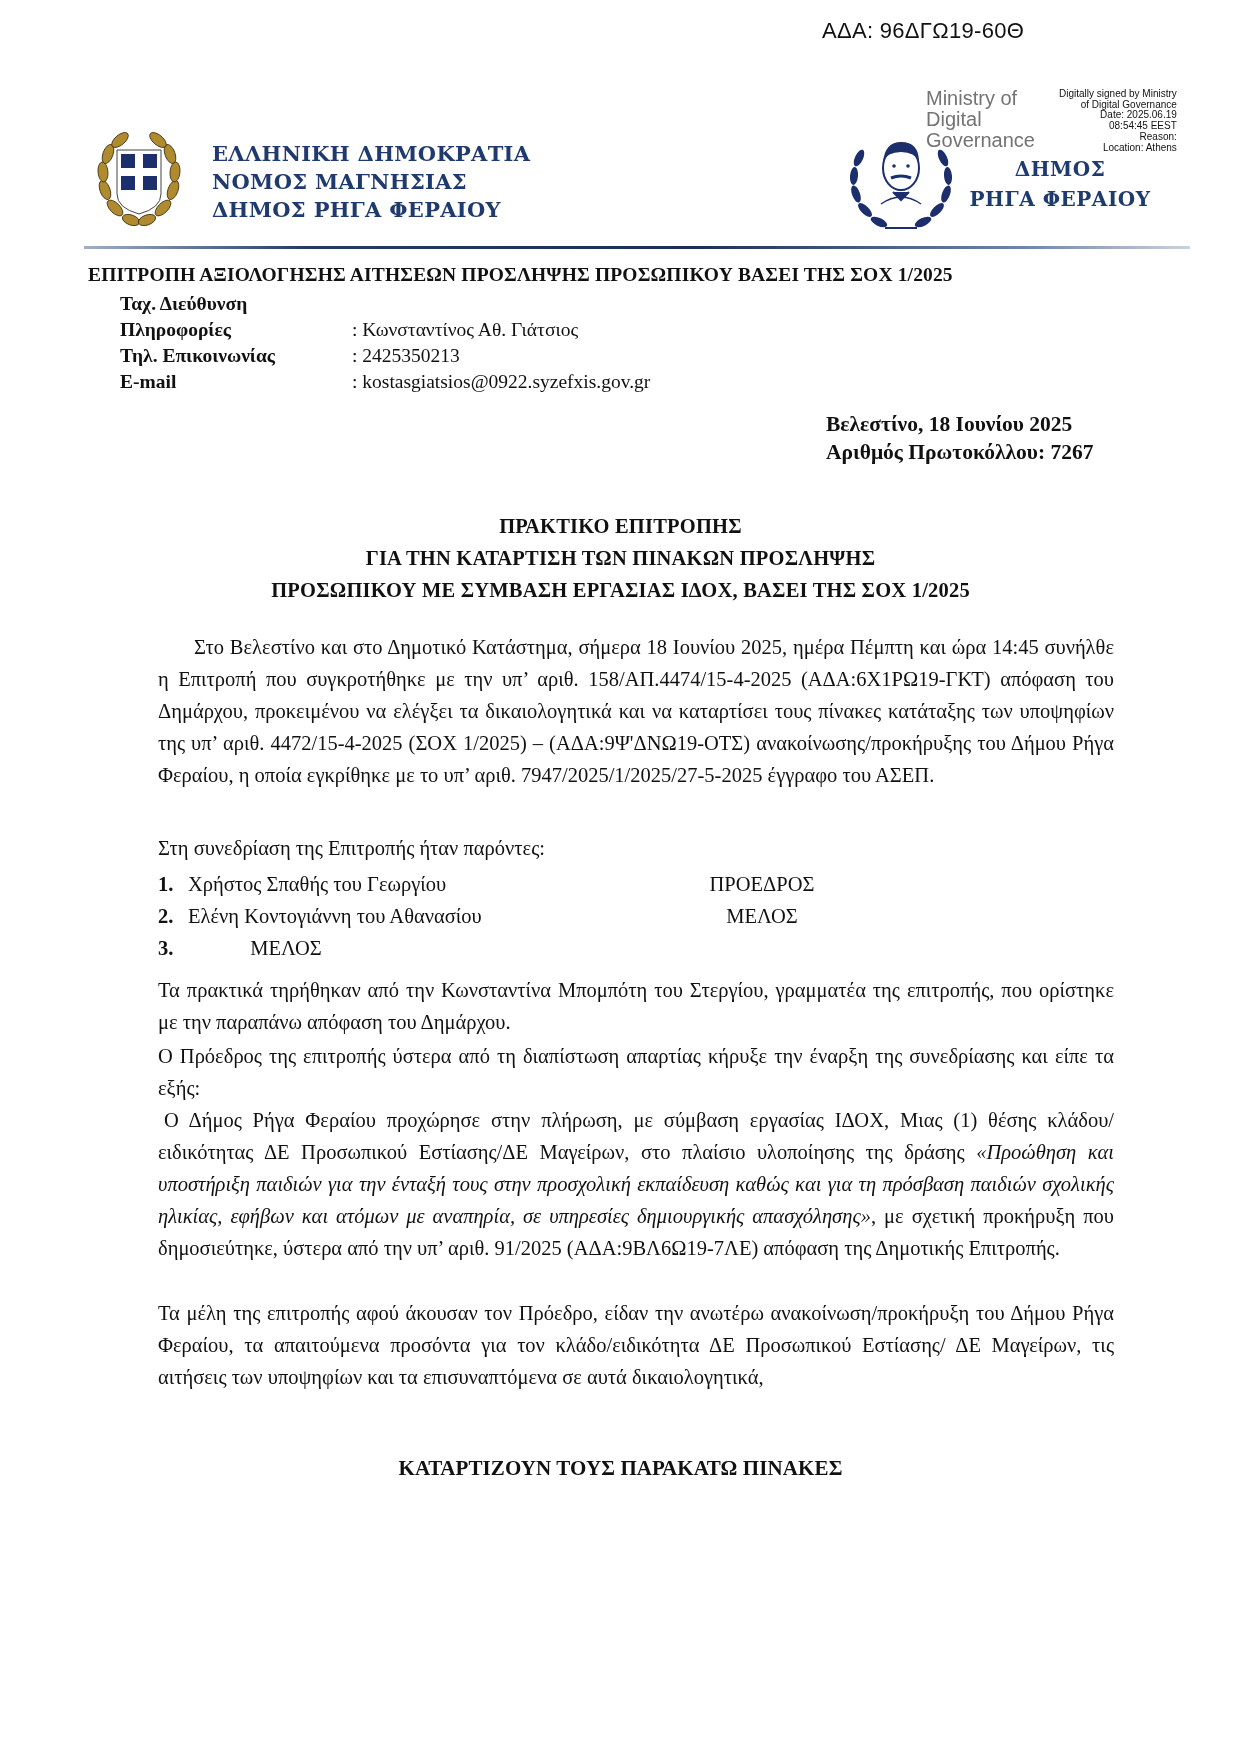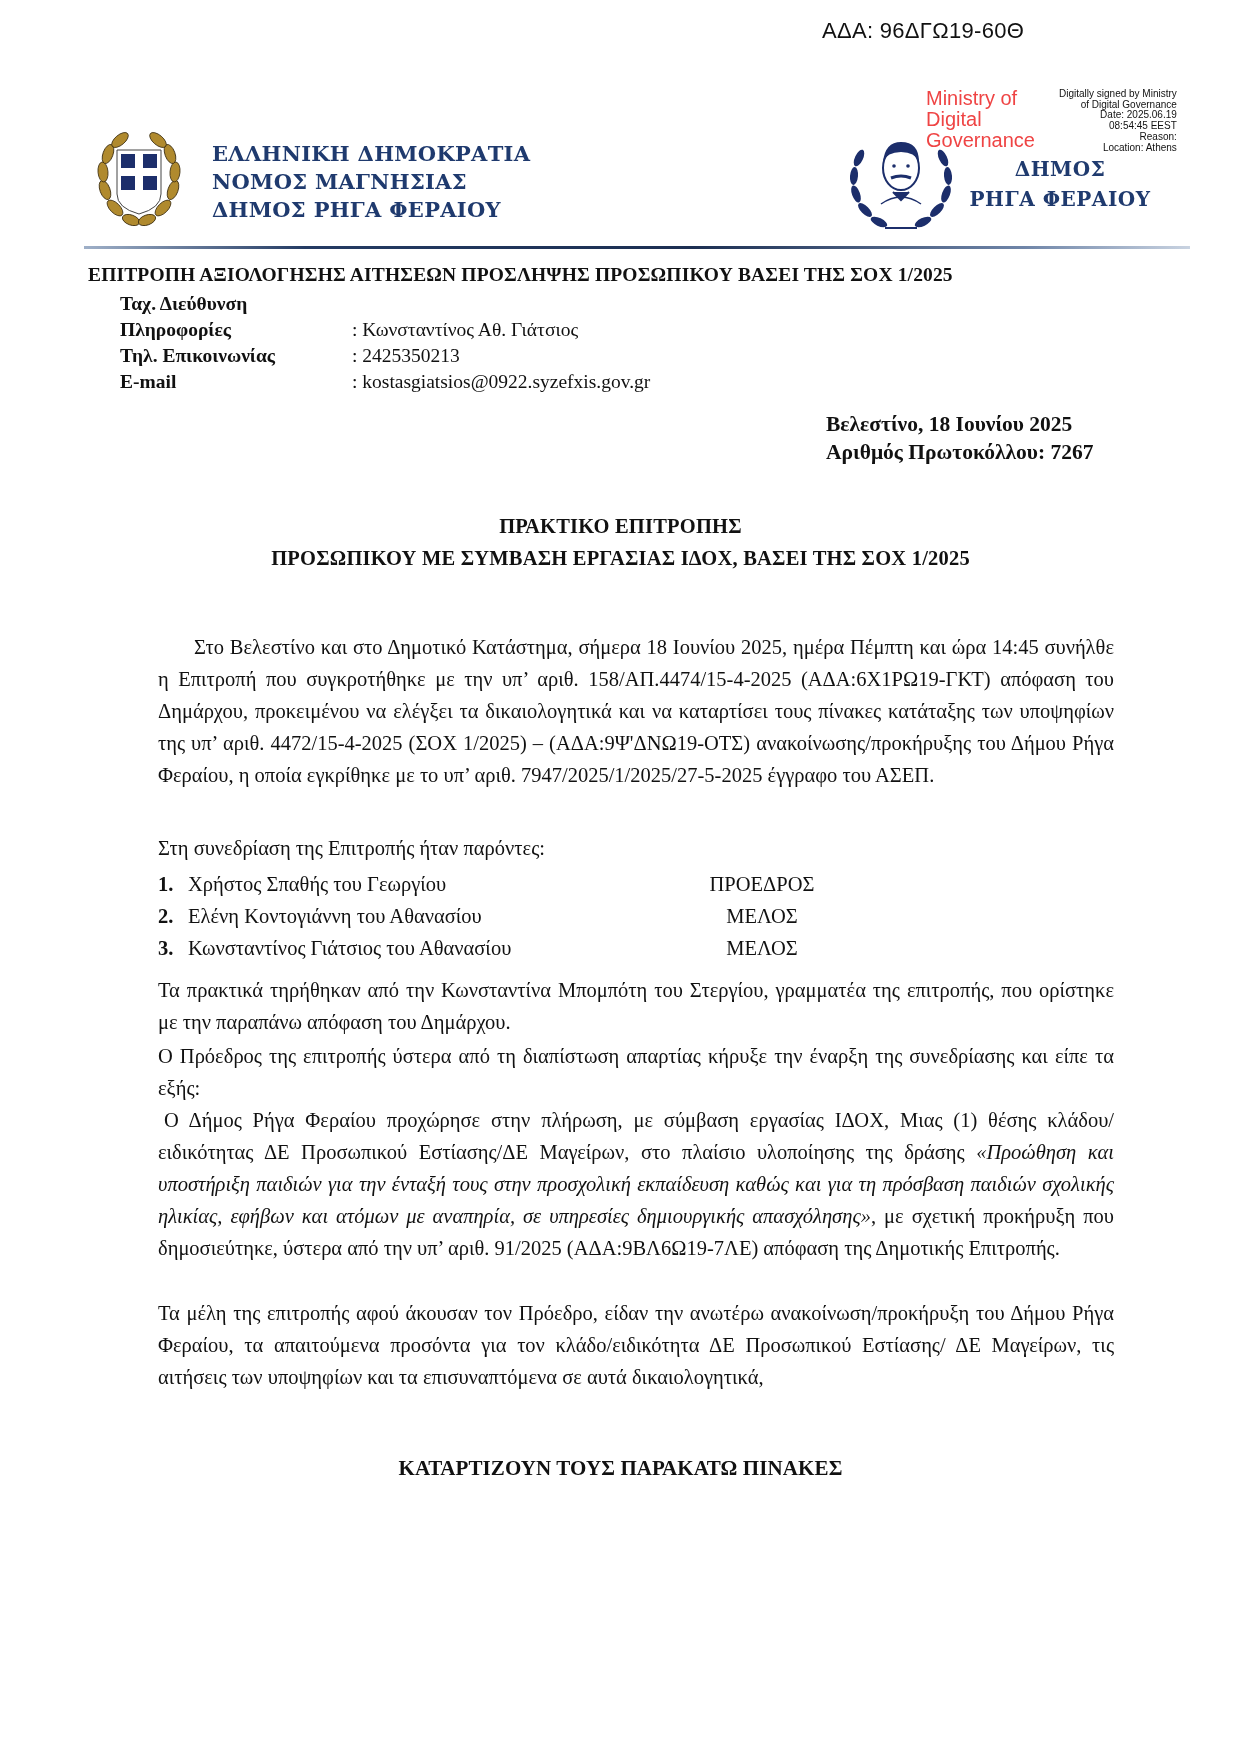--- a/index.html
+++ b/index.html
@@ -6,21 +6,21 @@
     body { width: 1241px; height: 1755px; position: relative; overflow: hidden; color: #111; font-family: "DejaVu Serif", serif; }
     .abs { position: absolute; }
     .ada { left: 822px; top: 18px; font-family: "Liberation Sans", sans-serif; font-size: 22px; color: #111; letter-spacing: 0.3px; }
 
     
     .emblem-left { left: 95px; top: 128px; width: 88px; height: 100px; }
     .hdr-left { left: 212px; top: 140px; font-family: "DejaVu Serif", serif; font-weight: bold; color: #1f3a6e; font-size: 21px; line-height: 28px; letter-spacing: 0.3px; }
 
     
     .emblem-right { left: 845px; top: 128px; width: 112px; height: 110px; }
-    .sig-ministry { left: 926px; top: 88px; font-family: "Liberation Sans", sans-serif; font-size: 20px; line-height: 21px; color: #ef4444; }
+    .sig-ministry { left: 926px; top: 88px; font-family: "Liberation Sans", sans-serif; font-size: 20px; line-height: 21px; color: #737373; }
     .sig-details { left: 1059px; top: 89px; font-family: "Liberation Sans", sans-serif; font-size: 10px; line-height: 10.7px; color: #111; text-align: right; }
     .hdr-right { left: 960px; top: 154px; width: 200px; text-align: center; font-family: "DejaVu Serif", serif; font-weight: bold; color: #1f3a6e; font-size: 20px; line-height: 30px; letter-spacing: 0.5px; }
 
     .divider { left: 84px; top: 246px; width: 1106px; height: 3px;
       background: linear-gradient(to right, #9fb0c8 0%, #243b63 20%, #1c2f52 55%, #6f85a8 85%, #c9d3e1 100%); }
 
     
     .committee-title { left: 88px; top: 264px; font-family: "Liberation Serif", serif; font-weight: bold; font-size: 19.5px; letter-spacing: 0.15px; }
     .contact { left: 88px; top: 291px; font-family: "Liberation Serif", serif; font-size: 19.5px; line-height: 26px; margin-left: 32px; }
     .contact-row { display: flex; }
@@ -149,40 +149,40 @@
   </div>
 </div>
 
 <div class="abs place-date">
   <div>Βελεστίνο, 18 Ιουνίου 2025</div>
   <div>Αριθμός Πρωτοκόλλου: 7267</div>
 </div>
 
 <div class="abs doc-title">
   <div>ΠΡΑΚΤΙΚΟ ΕΠΙΤΡΟΠΗΣ</div>
+  <div>ΓΙΑ ΤΗΝ ΚΑΤΑΡΤΙΣΗ ΤΩΝ ΠΙΝΑΚΩΝ ΠΡΟΣΛΗΨΗΣ</div>
   <div>ΠΡΟΣΩΠΙΚΟΥ ΜΕ ΣΥΜΒΑΣΗ ΕΡΓΑΣΙΑΣ ΙΔΟΧ, ΒΑΣΕΙ ΤΗΣ ΣΟΧ 1/2025</div>
 </div>
 
 <div class="abs body-text p1">Στο Βελεστίνο και στο Δημοτικό Κατάστημα, σήμερα 18 Ιουνίου 2025, ημέρα Πέμπτη και ώρα 14:45 συνήλθε η Επιτροπή που συγκροτήθηκε με την υπ’ αριθ. 158/ΑΠ.4474/15-4-2025 (ΑΔΑ:6Χ1ΡΩ19-ΓΚΤ) απόφαση του Δημάρχου, προκειμένου να ελέγξει τα δικαιολογητικά και να καταρτίσει τους πίνακες κατάταξης των υποψηφίων της υπ’ αριθ. 4472/15-4-2025 (ΣΟΧ 1/2025) – (ΑΔΑ:9Ψ'ΔΝΩ19-ΟΤΣ) ανακοίνωσης/προκήρυξης του Δήμου Ρήγα Φεραίου, η οποία εγκρίθηκε με το υπ’ αριθ. 7947/2025/1/2025/27-5-2025 έγγραφο του ΑΣΕΠ.</div>
 <div class="abs body-text p2">Στη συνεδρίαση της Επιτροπής ήταν παρόντες:</div>
 
 <div class="abs members">
   <div class="member">
     <span class="member-num">1.</span>
     <span class="member-name">Χρήστος Σπαθής του Γεωργίου</span>
     <span class="member-role">ΠΡΟΕΔΡΟΣ</span>
   </div>
   <div class="member">
     <span class="member-num">2.</span>
     <span class="member-name">Ελένη Κοντογιάννη του Αθανασίου</span>
     <span class="member-role">ΜΕΛΟΣ</span>
   </div>
   <div class="member">
     <span class="member-num">3.</span>
-    <span class="member-name">Κωνσταντίνος Γιάτσιος του Αθανασίου</span>
     <span class="member-role">ΜΕΛΟΣ</span>
   </div>
 </div>
 
 <div class="abs body-text p3">Τα πρακτικά τηρήθηκαν από την Κωνσταντίνα Μπομπότη του Στεργίου, γραμματέα της επιτροπής, που ορίστηκε με την παραπάνω απόφαση του Δημάρχου.</div>
 <div class="abs body-text p4">Ο Πρόεδρος της επιτροπής ύστερα από τη διαπίστωση απαρτίας κήρυξε την έναρξη της συνεδρίασης και είπε τα εξής:</div>
 <div class="abs body-text p5"><span>Ο Δήμος Ρήγα Φεραίου προχώρησε στην πλήρωση, με σύμβαση εργασίας ΙΔΟΧ, Μιας (1) θέσης κλάδου/ειδικότητας ΔΕ Προσωπικού Εστίασης/ΔΕ Μαγείρων, στο πλαίσιο υλοποίησης της δράσης </span><span class="ital">«Προώθηση και υποστήριξη παιδιών για την ένταξή τους στην προσχολική εκπαίδευση καθώς και για τη πρόσβαση παιδιών σχολικής ηλικίας, εφήβων και ατόμων με αναπηρία, σε υπηρεσίες δημιουργικής απασχόλησης»</span><span>, με σχετική προκήρυξη που δημοσιεύτηκε, ύστερα από την υπ’ αριθ. 91/2025 (ΑΔΑ:9ΒΛ6Ω19-7ΛΕ) απόφαση της Δημοτικής Επιτροπής.</span></div>
 <div class="abs body-text p6">Τα μέλη της επιτροπής αφού άκουσαν τον Πρόεδρο, είδαν την ανωτέρω ανακοίνωση/προκήρυξη του Δήμου Ρήγα Φεραίου, τα απαιτούμενα προσόντα για τον κλάδο/ειδικότητα ΔΕ Προσωπικού Εστίασης/ ΔΕ Μαγείρων, τις αιτήσεις των υποψηφίων και τα επισυναπτόμενα σε αυτά δικαιολογητικά,</div>
 
 <div class="abs section-heading">ΚΑΤΑΡΤΙΖΟΥΝ ΤΟΥΣ ΠΑΡΑΚΑΤΩ ΠΙΝΑΚΕΣ</div>

